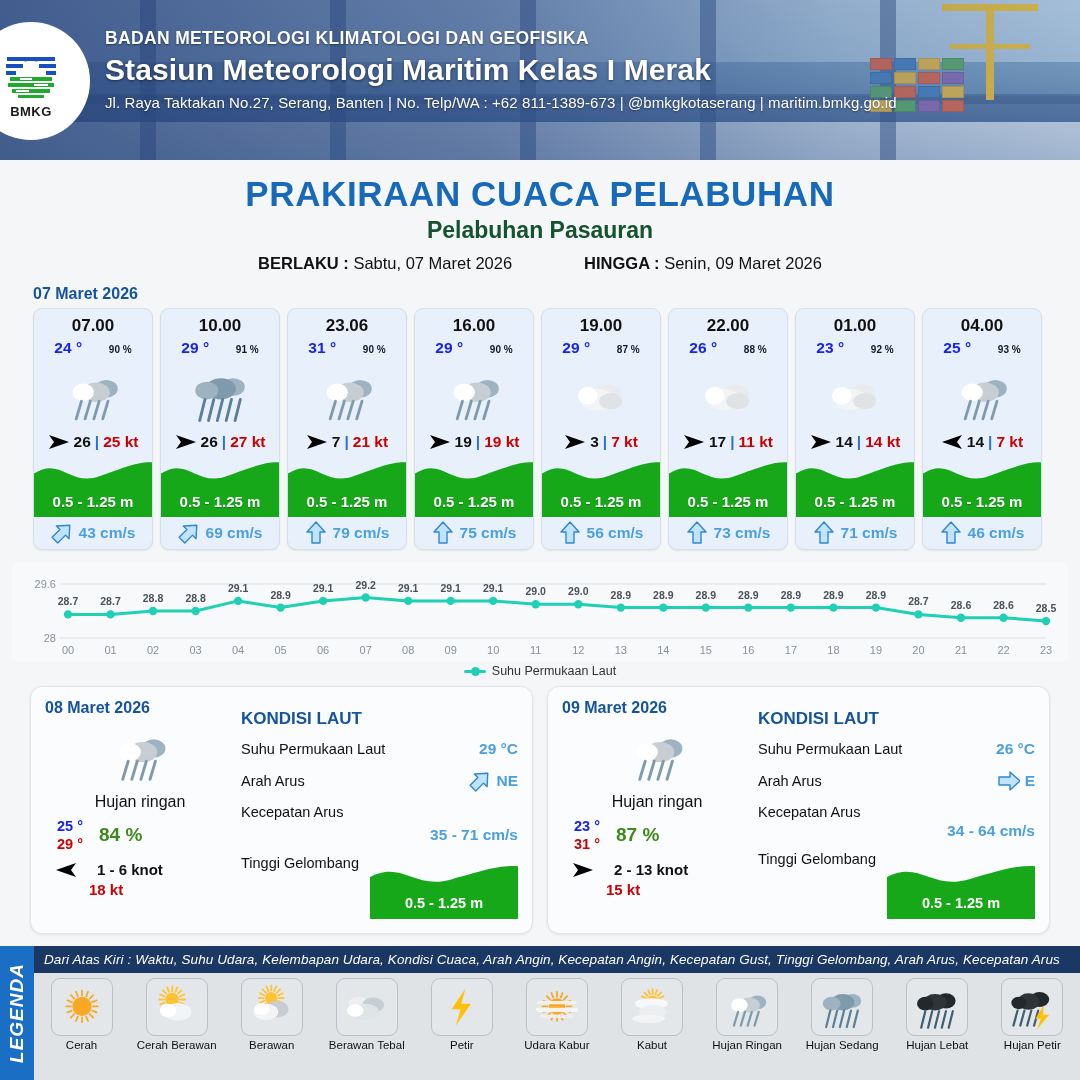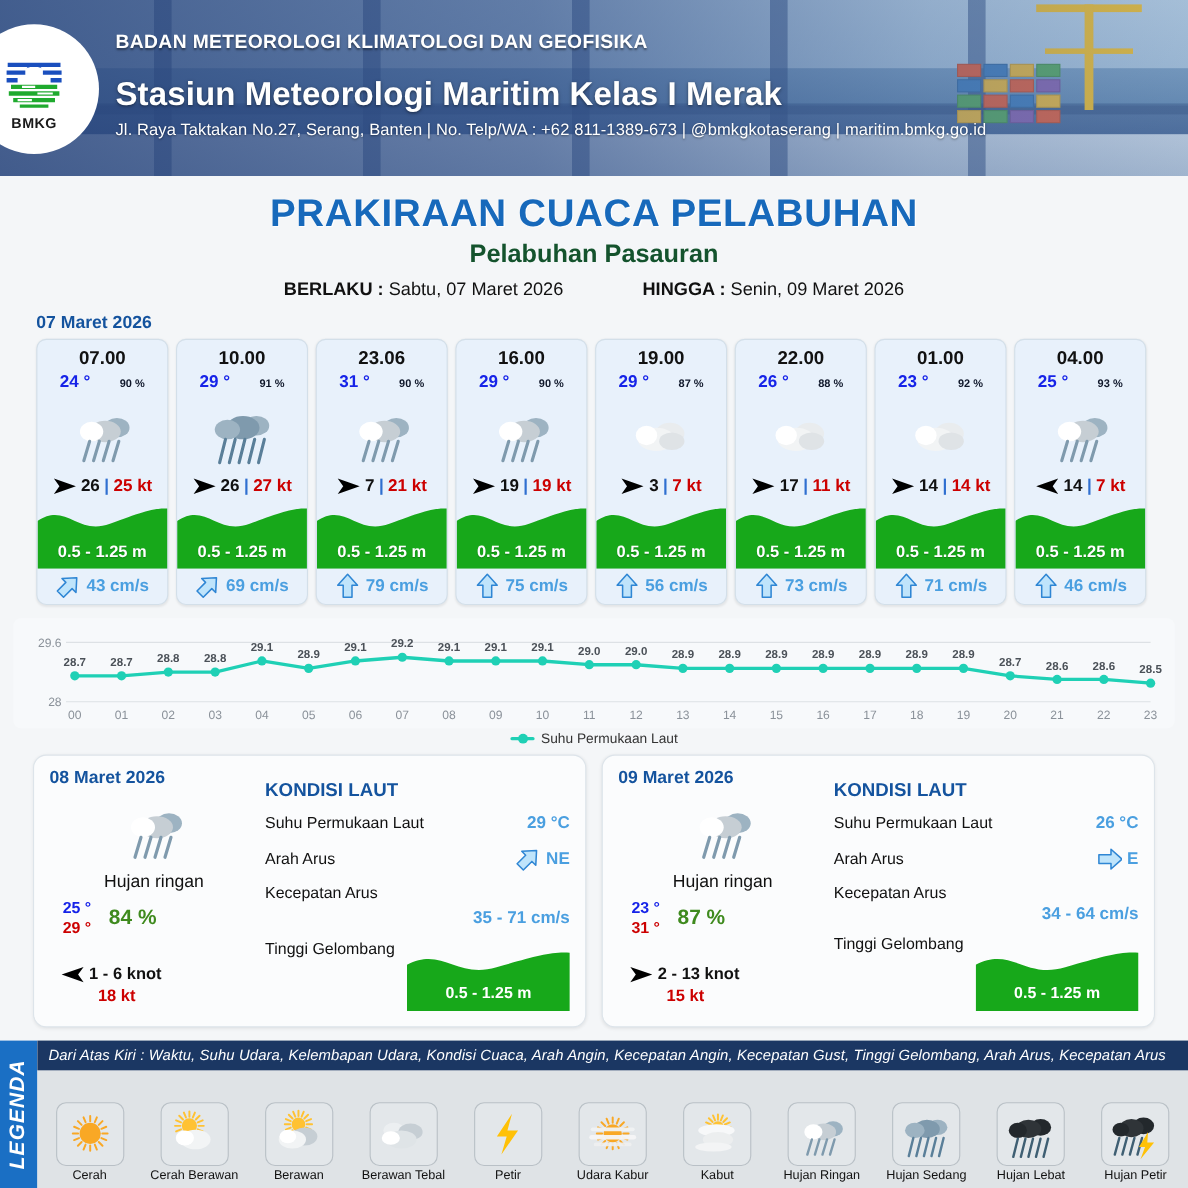--- a/index.html
+++ b/index.html
@@ -54,21 +54,21 @@
     display:flex; flex-direction:column; align-items:center; justify-content:center;
   }
   .logo-circle { width:62px; height:58px; position:relative; }
   .logo-text { font-size:13px; font-weight:bold; letter-spacing:.4px; color:#1a1a1a; margin-top:2px; }
   .hdr-text { position:absolute; left:105px; top:28px; z-index:6; width:950px; }
   .hdr-line1 {
     color:#ffffff; font-size:17.5px; font-weight:bold; letter-spacing:.35px;
     text-shadow:0 1px 2px rgba(0,0,0,.45); white-space:nowrap;
   }
   .hdr-line2 {
-    color:#ffffff; font-size:30px; font-weight:bold; letter-spacing:.1px; margin-top:20px;
+    color:#ffffff; font-size:30px; font-weight:bold; letter-spacing:.1px; margin-top:4px;
     text-shadow:0 1px 3px rgba(0,0,0,.5); white-space:nowrap;
   }
   .hdr-line3 {
     color:#ffffff; font-size:15px; margin-top:7px; letter-spacing:.1px;
     text-shadow:0 1px 2px rgba(0,0,0,.45); white-space:nowrap;
   }
 
   
   .title-wrap { text-align:center; padding-top:14px; }
   .title-main {
@@ -143,21 +143,21 @@
   .day-left { width:190px; position:relative; }
   .day-date { font-size:16px; font-weight:bold; color:#14539e; }
   .day-ico { height:72px; display:flex; align-items:center; justify-content:center; margin-top:2px; }
   .day-cond { text-align:center; font-size:16px; color:#111; margin-top:2px; }
   .day-temps { display:flex; align-items:center; gap:16px; margin-top:6px; padding-left:12px; }
   .tcol { display:flex; flex-direction:column; font-size:14.5px; font-weight:bold; line-height:1.25; }
   .tmin { color:#1623e8; }
   .tmax { color:#cc0000; }
   .day-hum { font-size:19px; font-weight:bold; color:#3f8a1e; }
   .day-wind {
-    display:flex; align-items:center; gap:4px; margin-top:24px; padding-left:10px;
+    display:flex; align-items:center; gap:20px; margin-top:8px; padding-left:10px;
     font-size:15px; font-weight:bold; color:#111;
   }
   .day-gust { font-size:15px; font-weight:bold; color:#cc0000; margin-top:3px; padding-left:44px; }
   .day-right { flex:1; position:relative; padding-left:6px; }
   .kondisi-title { font-size:17px; font-weight:bold; color:#14539e; margin-top:10px; }
   .krow { display:flex; align-items:center; font-size:14.5px; color:#111; margin-top:11px; }
   .krow .kval { margin-left:auto; color:#4a9fe0; font-size:15.5px; font-weight:bold; display:flex; align-items:center; gap:5px; }
   .kwave { position:absolute; right:0; bottom:2px; width:148px; height:60px; }
   .kwave .wv-label {
     position:absolute; left:0; bottom:8px; width:100%; text-align:center;
@@ -168,21 +168,21 @@
   .legenda {
     position:absolute; left:0; bottom:0; width:1080px; height:134px; display:flex;
   }
   .legenda-side {
     width:34px; background:#1a6fc4; display:flex; align-items:center; justify-content:center;
   }
   .legenda-side span {
     color:#fff; font-size:19px; font-weight:bold; font-style:italic; letter-spacing:1px;
     transform:rotate(-90deg); white-space:nowrap;
   }
-  .legenda-body { flex:1; background:#dfe3e6; display:flex; flex-direction:column;gap:24px; }
+  .legenda-body { flex:1; background:#dfe3e6; display:flex; flex-direction:column; }
   .legenda-note {
     background:#1b3763; color:#fff; font-size:13.5px; font-style:italic;
     padding:6px 10px; white-space:nowrap; letter-spacing:.1px;
   }
   .legenda-items { flex:1; display:flex; justify-content:space-around; align-items:flex-start; padding-top:5px; }
   .leg-item { width:84px; text-align:center; }
   .leg-box {
     width:62px; height:58px; margin:0 auto; background:#e3e7ea;
     border:1px solid #b9c0c6; border-radius:9px;
     display:flex; align-items:center; justify-content:center;

